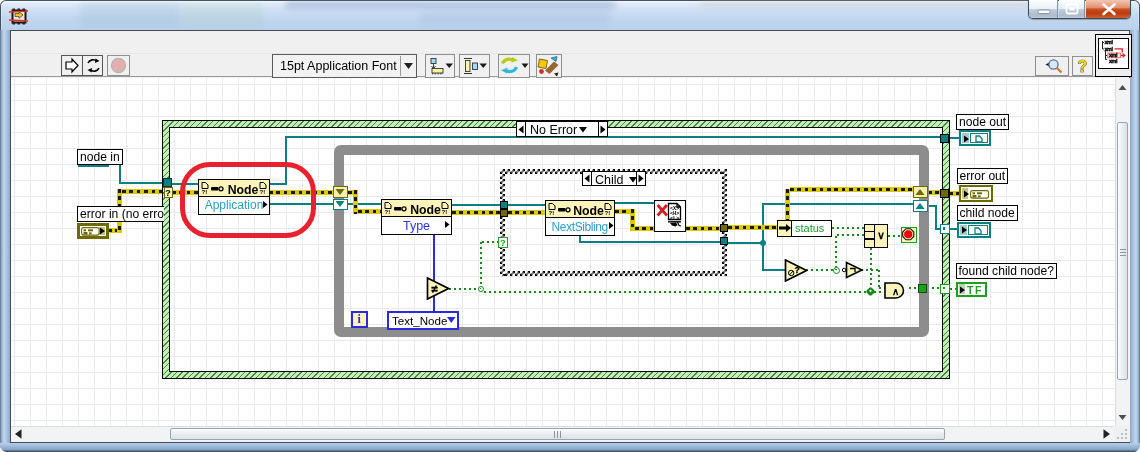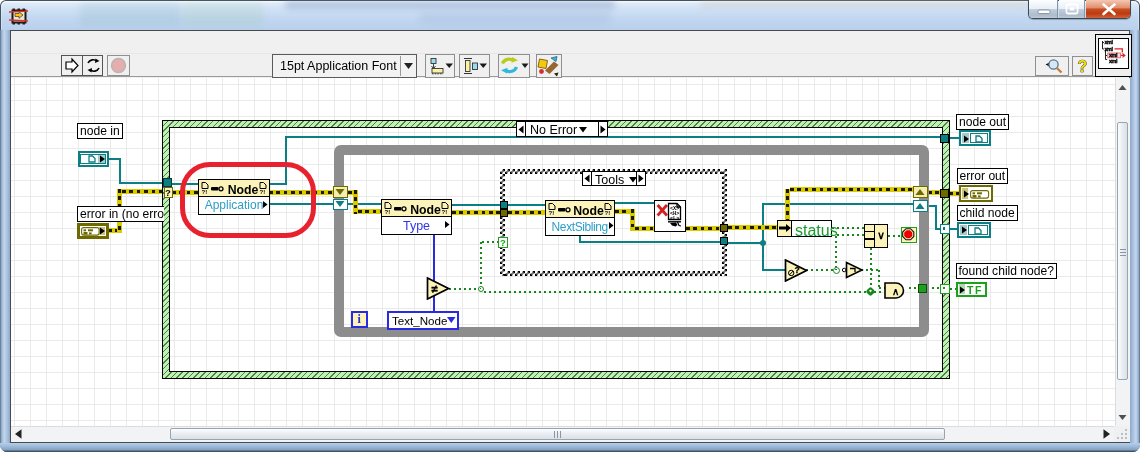--- a/index.html
+++ b/index.html
@@ -205,21 +205,21 @@
           <path d="M1.5 2.5 v8 l5 -4 z" fill="#000"></path>
         </svg>
       </span>
   </div>
   <div class="sel" style="left:582px;top:170.5px;width:64px;height:15px;z-index:25">
     <span class="sarr" style="left:0;border-right:1.4px solid #000">
         <svg width="8" height="13">
           <path d="M6.5 2.5 v8 l-5 -4 z" fill="#000"></path>
         </svg>
       </span>
-    <span style="position:absolute;left:12px;top:1px;font-size:12.5px">Tools</span>
+    <span style="position:absolute;left:12px;top:1px;font-size:12.5px">Child</span>
     <svg class="abs" style="left:46px;top:5px" width="9" height="7">
         <path d="M0 0 h8 l-4 5.5 z" fill="#000"></path>
       </svg>
     <span class="sarr" style="right:0;border-left:1.4px solid #000">
         <svg width="8" height="13">
           <path d="M1.5 2.5 v8 l5 -4 z" fill="#000"></path>
         </svg>
       </span>
   </div>
 
@@ -451,21 +451,21 @@
       <path d="M15 22 l6 -0.5 1.5 2.5 -2 1.5 -3.5 -1 z" fill="#000"></path>
       <path d="M22.5 21 l1.5 3.5 2 0.5" fill="none" stroke="#000" stroke-width="1.2"></path>
     </svg>
   </div>
 
   <div class="pn" style="left:777px;top:219.5px;width:54.5px;height:17px;background:#fff">
     <div style="position:absolute;left:0;top:0;width:14px;height:100%;background:#fbf3ba;border-right:1.3px solid #000"></div>
     <svg class="abs" style="left:1px;top:3px" width="13" height="8">
         <path d="M0 2.5 h7 v-2.5 l5 4 -5 4 v-2.5 h-7 z" fill="#000"></path>
       </svg>
-    <div class="abs" style="left:17px;top:1px;font-size:16px;color:#1b9a2f">status</div>
+    <div class="abs" style="left:17px;top:1px;font-size:11px;color:#1b9a2f">status</div>
   </div>
 
   <div class="pn" style="left:864px;top:223.5px;width:23.5px;height:24px;background:#fbf3ba">
     <div style="position:absolute;left:0;top:0;width:10px;height:100%;border-right:1.4px solid #000"></div>
     <div style="position:absolute;left:0;top:6.5px;width:10px;height:1.4px;background:#000"></div>
     <div style="position:absolute;left:0;top:13.8px;width:10px;height:1.4px;background:#000"></div>
     <div class="abs" style="left:12px;top:4px;font-size:11px;font-weight:bold">∨</div>
   </div>
 
   <div class="abs" style="left:901px;top:227px;width:16px;height:16px;border:1.8px solid #1da11d;background:#fbf5bd;z-index:20">
@@ -499,21 +499,21 @@
   </svg>
 
   <div class="abs" style="left:351px;top:311px;width:16.5px;height:16.5px;border:2px solid #2a2ae0;background:#fbf3ba;z-index:20;text-align:center;font-size:12px;font-weight:bold;color:#2a2ae0;line-height:12.5px;font-family:'Liberation Serif',serif">i</div>
   <div class="abs" style="left:387px;top:311px;width:72px;height:18.5px;border:2.4px solid #2a2ae0;background:#fff;z-index:20">
     <div class="abs" style="left:3px;top:1px;font-size:11.6px;color:#000">Text_Node</div>
     <svg class="abs" style="right:1.5px;top:4px" width="9" height="7">
         <path d="M0 0 h8.5 l-4.2 6 z" fill="#2a2ae0"></path>
       </svg>
   </div>
 
-  <div class="lbl" style="left:77px;top:123px">node in</div>
+  <div class="lbl" style="left:77px;top:149px">node in</div>
   <div class="abs" style="left:77.5px;top:151px;width:31px;height:15.5px;border:2.8px solid #0c7f85;background:#fff;z-index:20">
     <div style="position:absolute;inset:0.6px;border:1.3px solid #0c7f85"></div>
     <div style="position:absolute;top:2px;bottom:2px;right:2px;width:6.5px;background:#a2cbcd"></div>
     <svg class="abs" style="left:8px;top:2.2px" width="8" height="8">
         <path d="M1 1 h3.5 l2.5 2.5 v3.5 h-6 z" fill="none" stroke="#0c7f85" stroke-width="1.3"></path>
       </svg>
     <svg class="abs" style="right:0.5px;top:1.5px" width="7" height="8">
         <path d="M1 0.5 v7 l5 -3.5 z" fill="#000"></path>
       </svg>
   </div>

